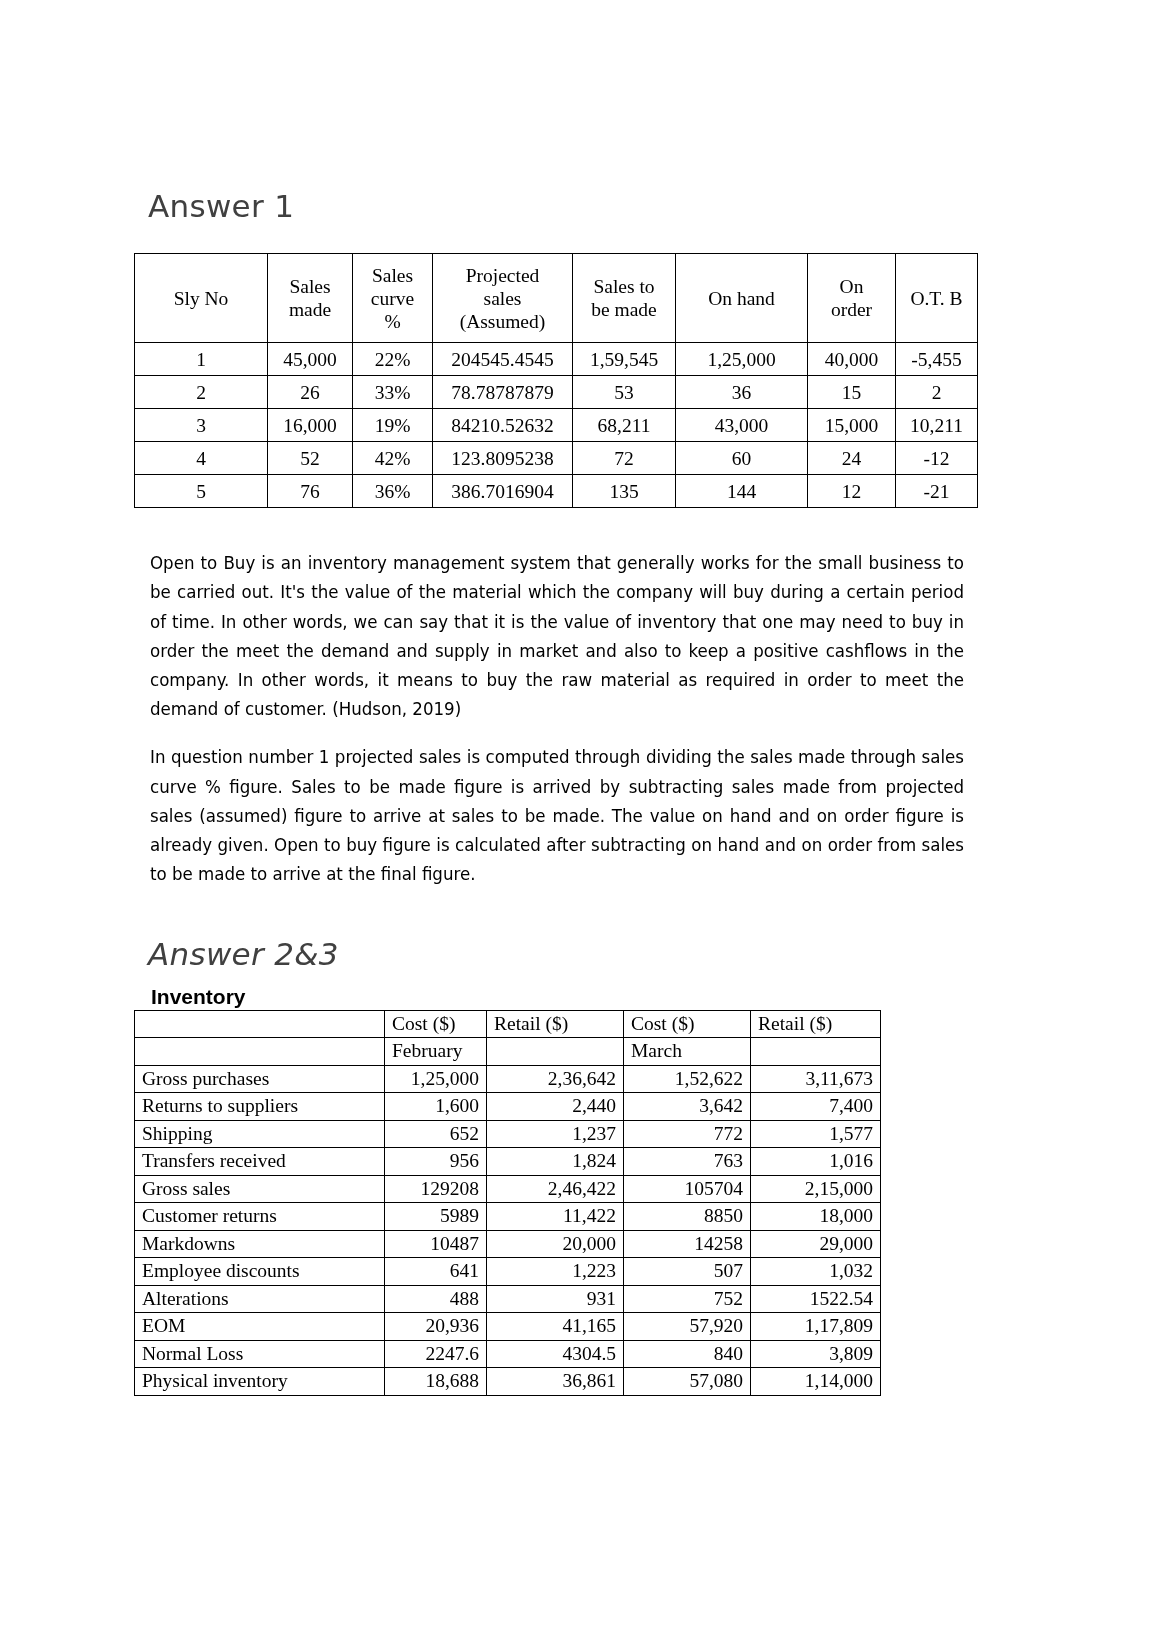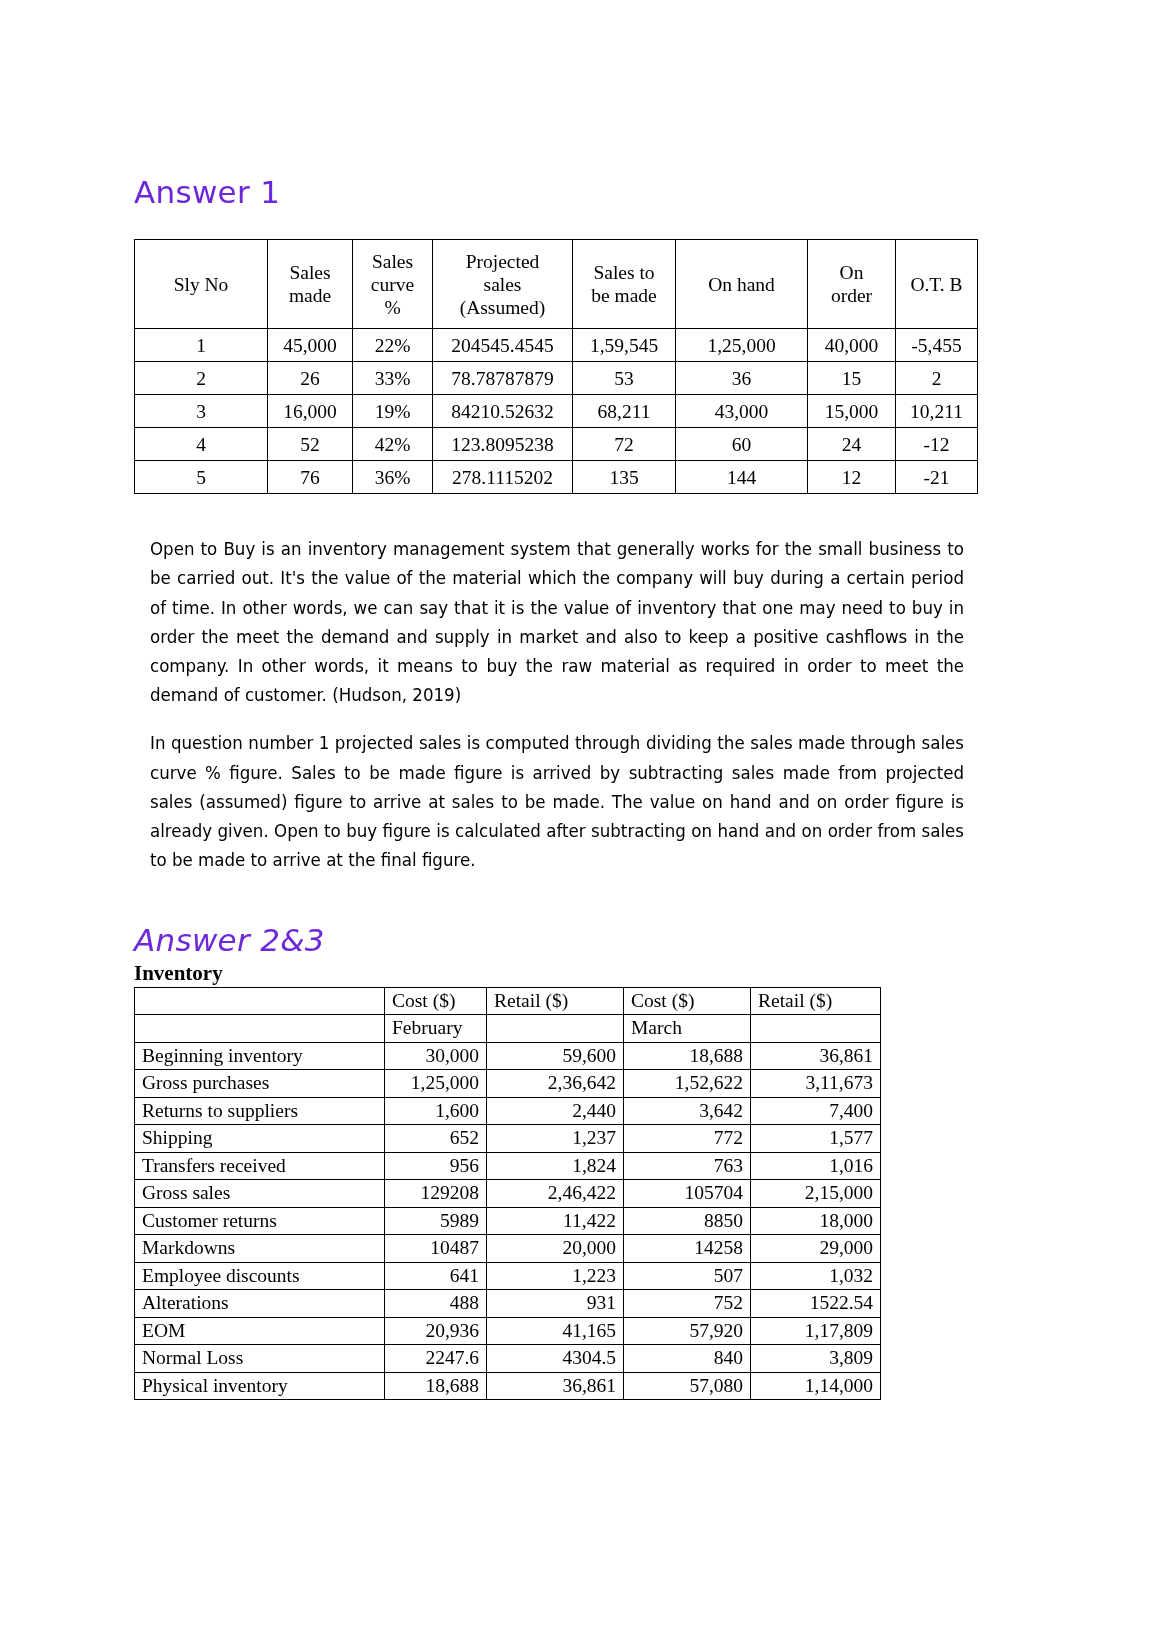--- a/index.html
+++ b/index.html
@@ -26,22 +26,22 @@
     position: absolute;
     left: 134px;
     top: 0;
     width: 846px;
   }
 
   h1.answer-heading {
     font-family: "DejaVu Sans", sans-serif;
     font-size: 31px;
     font-weight: 400;
-    color: #6d28d9;
-    margin: 0;
+    color: #404040;
+    margin: 14px;
     letter-spacing: 0.3px;
     line-height: 1.1;
   }
   #answer1-heading { padding-top: 175px; }
   #answer23-heading { padding-top: 32px; font-style: italic; }
 
   
   table.doc-table {
     border-collapse: collapse;
     font-family: "Liberation Serif", serif;
@@ -63,24 +63,24 @@
   }
   table.otb-table th {
     height: 84px;
   }
   table.otb-table td {
     height: 28px;
   }
 
   
   .inventory-label {
-    font-family: Liberation Serif, serif;
+    font-family: Liberation Sans, sans-serif;
     font-size: 21px;
     font-weight: bold;
-    margin: 4px 0 1px 0;
+    margin: 4px 0 1px 17px;
   }
   table.inv-table {
     width: 745px;
     margin-left: 0px;
   }
   table.inv-table td, table.inv-table th {
     border: 1px solid #000;
     font-family: "Liberation Serif", serif;
     font-size: 19.5px;
     font-weight: normal;
@@ -204,21 +204,21 @@
           <td>123.8095238</td>
           <td>72</td>
           <td>60</td>
           <td>24</td>
           <td>-12</td>
         </tr>
         <tr>
           <td>5</td>
           <td>76</td>
           <td>36%</td>
-          <td>278.1115202</td>
+          <td>386.7016904</td>
           <td>135</td>
           <td>144</td>
           <td>12</td>
           <td>-21</td>
         </tr>
       </tbody>
     </table>
 
     <p class="body-text" id="para-intro">Open to Buy is an inventory management system that generally works for the small business to be carried out. It's the value of the material which the company will buy during a certain period of time. In other words, we can say that it is the value of inventory that one may need to buy in order the meet the demand and supply in market and also to keep a positive cashflows in the company. In other words, it means to buy the raw material as required in order to meet the demand of customer. (Hudson, 2019)</p>
 
@@ -247,27 +247,20 @@
         <tr>
           <th class="lbl monthhdr"></th>
           <th class="monthhdr">February</th>
           <th class="monthhdr"></th>
           <th class="monthhdr">March</th>
           <th class="monthhdr"></th>
         </tr>
       </thead>
       <tbody>
         <tr>
-          <td class="lbl">Beginning inventory</td>
-          <td class="num">30,000</td>
-          <td class="num">59,600</td>
-          <td class="num">18,688</td>
-          <td class="num">36,861</td>
-        </tr>
-        <tr>
           <td class="lbl">Gross purchases</td>
           <td class="num">1,25,000</td>
           <td class="num">2,36,642</td>
           <td class="num">1,52,622</td>
           <td class="num">3,11,673</td>
         </tr>
         <tr>
           <td class="lbl">Returns to suppliers</td>
           <td class="num">1,600</td>
           <td class="num">2,440</td>

